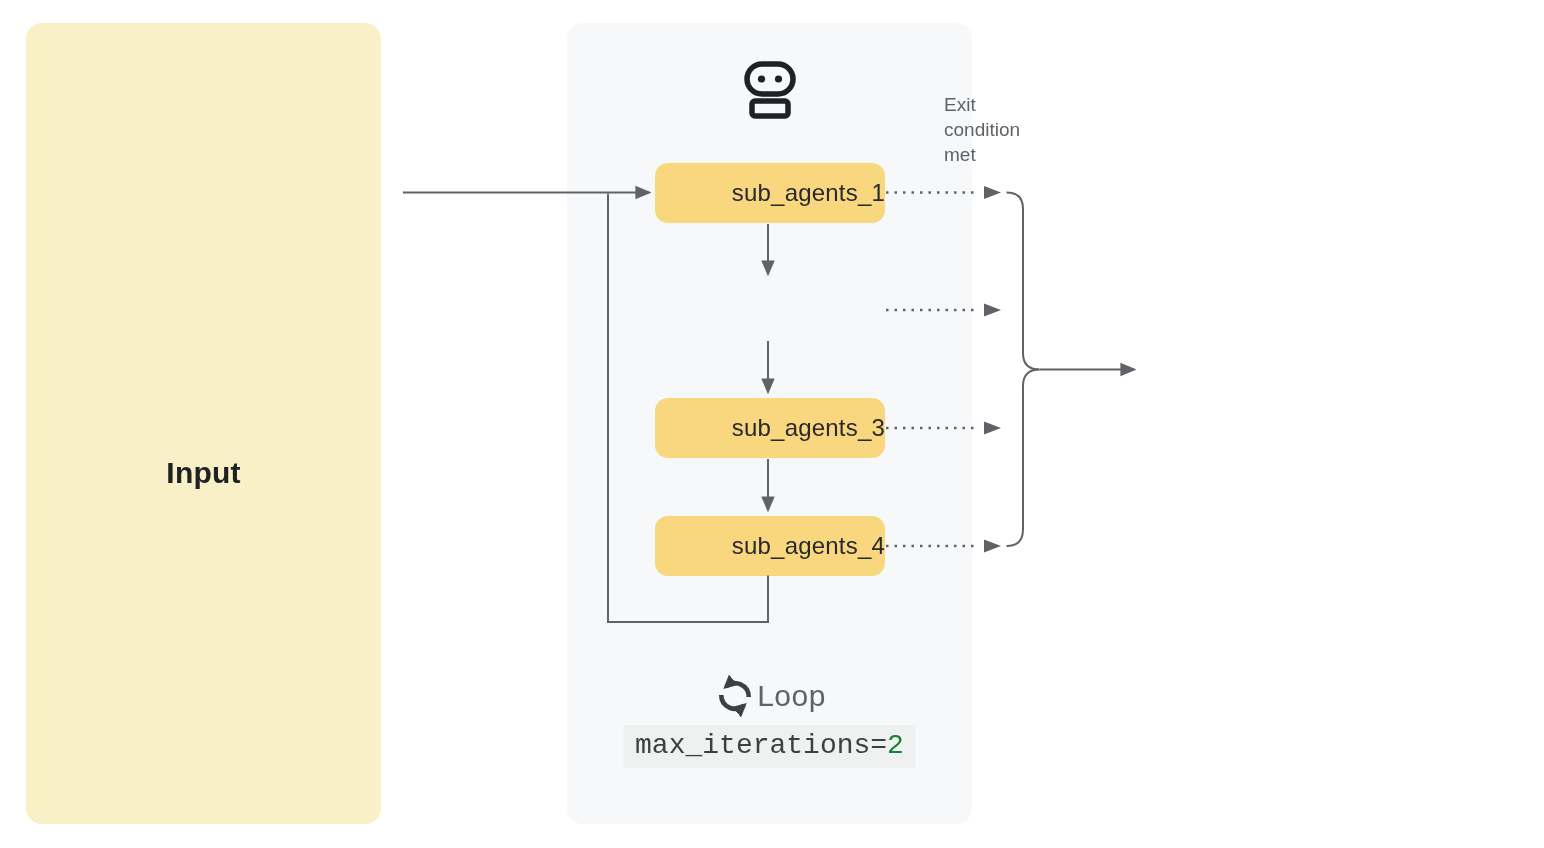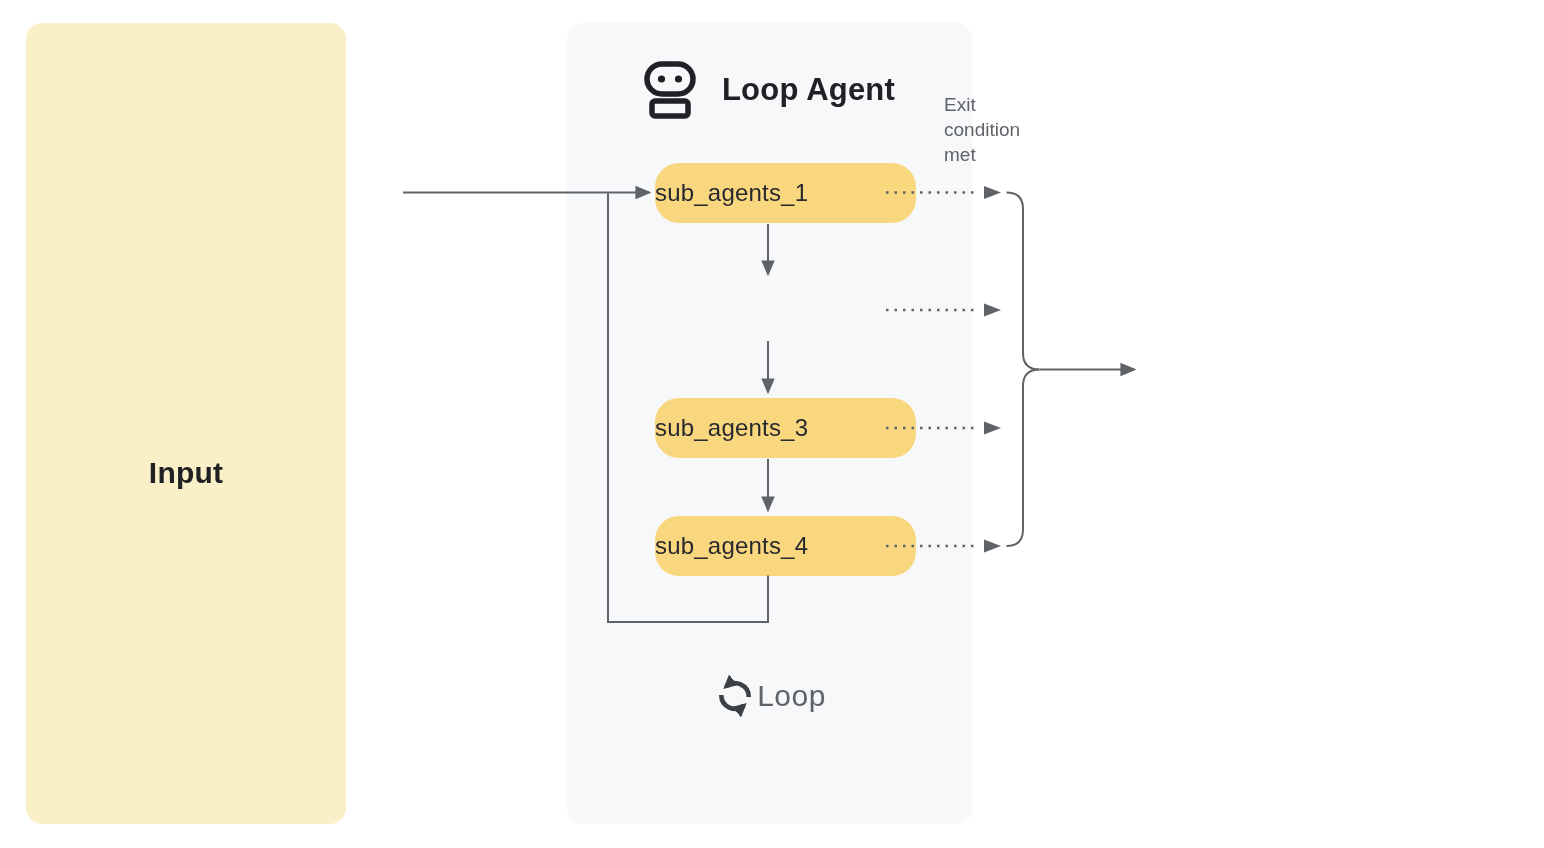--- a/index.html
+++ b/index.html
@@ -12,33 +12,33 @@
     --text-gray:#5F6368;
     --code-text:#3C4043;
     --code-value-green:#188038;
     --icon-dark:#3C4043;
   }
   *{margin:0;padding:0;box-sizing:border-box;}
   html,body{width:1544px;height:848px;background:#ffffff;overflow:hidden;}
   body{font-family:"Liberation Sans","DejaVu Sans",sans-serif;}
   .canvas{position:relative;width:1544px;height:848px;background:#ffffff;}
 
-  .io-box{position:absolute;top:23px;width:320px;height:801px;background:var(--io-box-fill);border-radius:16px;}
+  .io-box{position:absolute;top:23px;width:355px;height:801px;background:var(--io-box-fill);border-radius:16px;}
   .io-box.input{left:26px;}
   .io-box.output{left:1139px;}
   .io-label{position:absolute;left:0;right:0;top:433px;text-align:center;font-size:30px;font-weight:600;color:var(--text-dark);letter-spacing:.2px;}
 
   .panel{position:absolute;left:567px;top:23px;width:405px;height:801px;background:var(--panel-fill);border-radius:16px;}
   .panel-header{position:absolute;left:0;right:0;top:38px;height:58px;display:flex;align-items:center;justify-content:center;gap:26px;}
   .panel-title{font-size:31px;font-weight:600;color:var(--text-dark);letter-spacing:.2px;}
   .robot{display:block;}
   .robot .stroke{stroke:var(--text-dark);fill:none;stroke-width:5.5;}
   .robot .fill{fill:var(--text-dark);}
 
-  .agent-box{position:absolute;left:88px;width:261px;height:60px;background:var(--agent-box-fill);border-radius:24px;display:flex;align-items:center;justify-content:flex-start;}
+  .agent-box{position:absolute;left:88px;width:230px;height:60px;background:var(--agent-box-fill);border-radius:13px;display:flex;align-items:center;justify-content:flex-end;}
   .agent-box span{font-size:24px;font-weight:500;color:#28292E;letter-spacing:.2px;}
 
   .loop-row{position:absolute;left:0;right:0;top:650px;height:46px;display:flex;align-items:center;justify-content:center;}
   .loop-label{font-size:30px;color:var(--text-gray);letter-spacing:.5px;}
   .loop-ic .arc{stroke:var(--icon-dark);fill:none;stroke-width:5;}
   .loop-ic .ah2{fill:var(--icon-dark);}
 
   .code{position:absolute;left:50%;transform:translateX(-50%);top:702px;background:var(--code-bg);padding:5px 12px 7px 12px;white-space:nowrap;font-family:"Liberation Mono","DejaVu Sans Mono",monospace;font-size:28px;color:var(--code-text);}
   .code .val{color:var(--code-value-green);}
 
@@ -59,21 +59,20 @@
   </div>
 
   <div class="panel">
     <div class="panel-header">
       <svg class="robot" width="52" height="58" viewBox="0 0 52 58">
         <rect class="stroke" x="3" y="3" width="46" height="30" rx="15"></rect>
         <circle class="fill" cx="17.5" cy="18" r="3.6"></circle>
         <circle class="fill" cx="34.5" cy="18" r="3.6"></circle>
         <rect class="stroke" x="8" y="40" width="36" height="15" rx="3"></rect>
       </svg>
-      <span class="panel-title">Loop Agent</span>
     </div>
 
     <div class="agent-box" style="top:140px">
       <span>sub_agents_1</span>
     </div>
     <div class="agent-box" style="top:375px">
       <span>sub_agents_3</span>
     </div>
     <div class="agent-box" style="top:493px">
       <span>sub_agents_4</span>
@@ -85,20 +84,21 @@
           <marker id="ah2" markerWidth="3" markerHeight="3" viewBox="0 0 10 10" refX="7.5" refY="5" orient="auto">
             <path class="ah2" d="M0 0 L10 5 L0 10 z"></path>
           </marker>
         </defs>
         <path class="arc" d="M39 25 A15 15 0 0 0 14 13.8" marker-end="url(#ah2)"></path>
         <path class="arc" d="M9 23 A15 15 0 0 0 34 34.2" marker-end="url(#ah2)"></path>
       </svg>
       <span class="loop-label">Loop</span>
     </div>
 
+    <div class="code"><span>max_iterations=</span><span class="val">2</span></div>
   </div>
 
   <div class="exit-label">Exit condition met</div>
 
 
   <svg class="connectors" width="1544" height="848" viewBox="0 0 1544 848">
     <defs>
       <marker id="ah" markerWidth="8" markerHeight="8" viewBox="0 0 10 10" refX="8.5" refY="5" orient="auto">
         <path class="ah" d="M0 0.8 L10 5 L0 9.2 z"></path>
       </marker>

